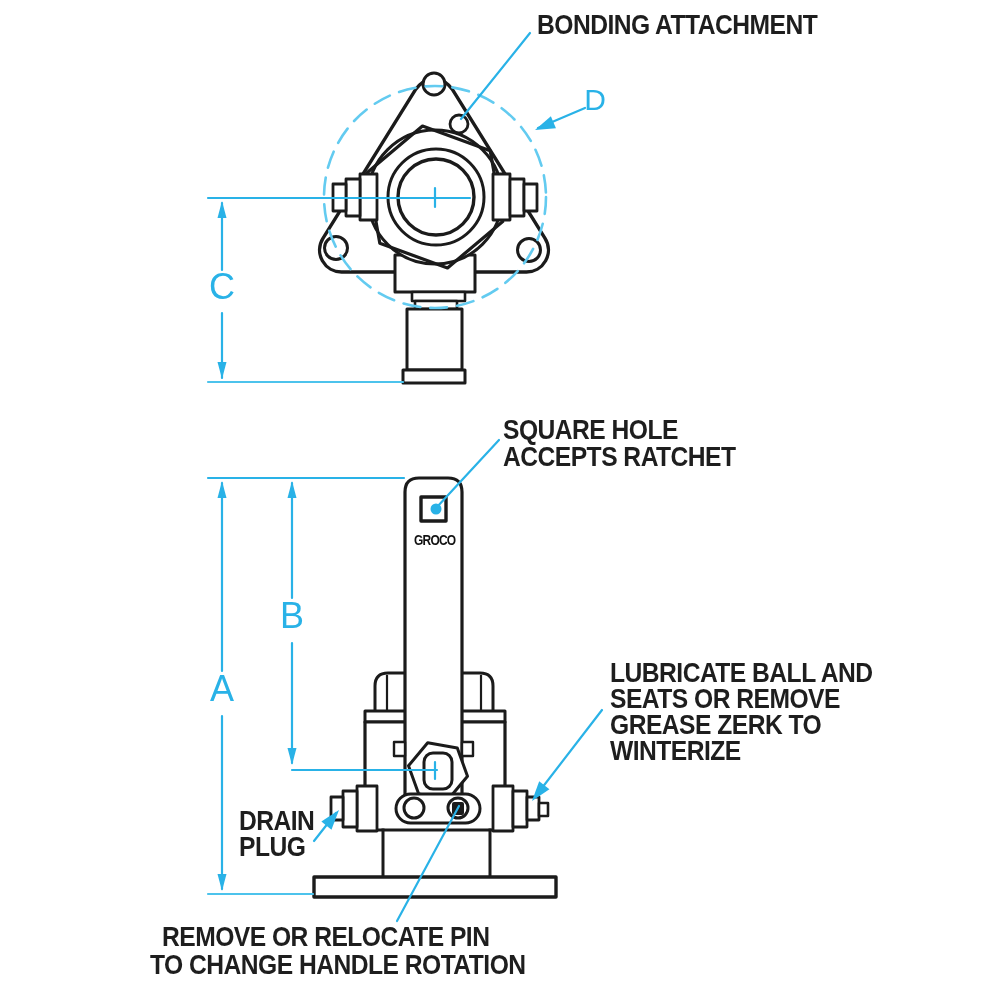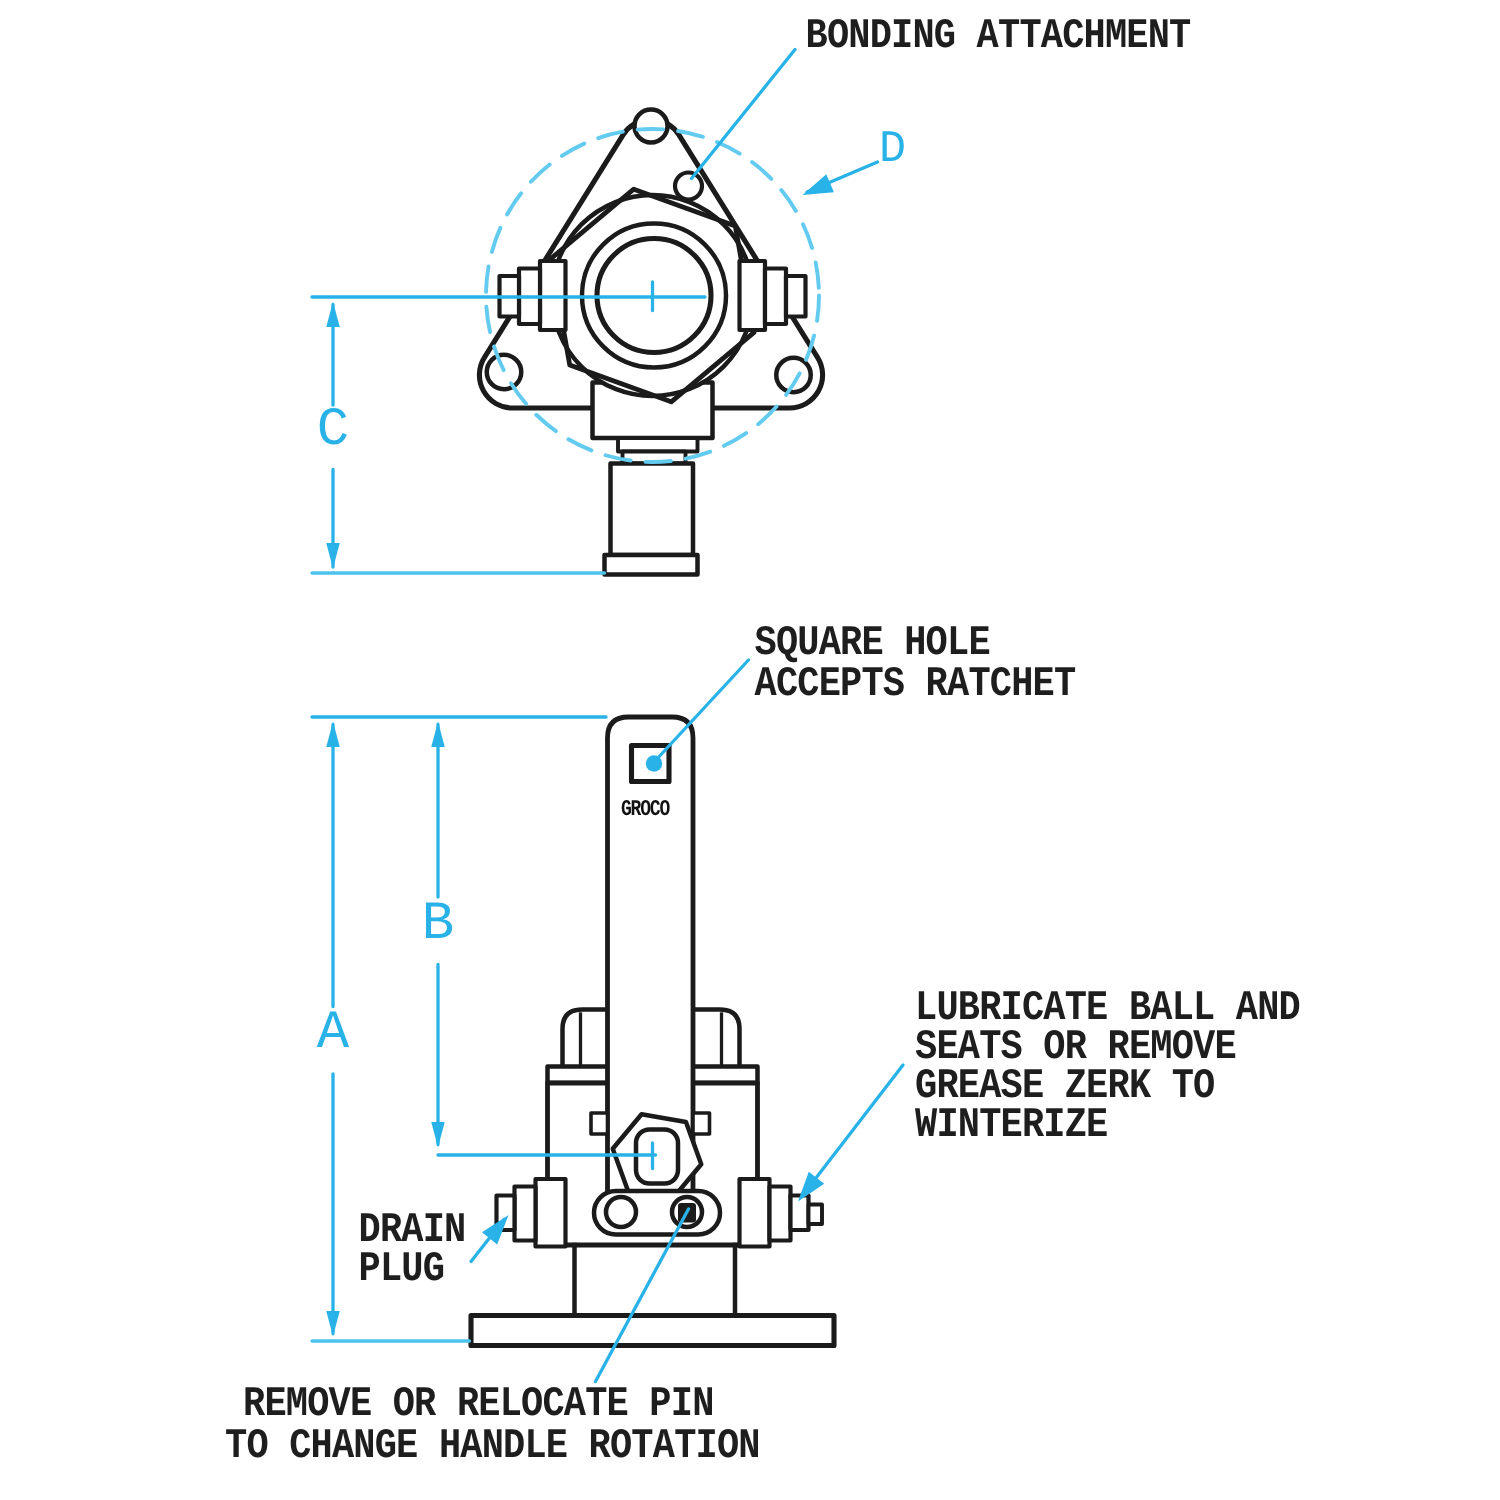--- a/index.html
+++ b/index.html
@@ -1,18 +1,18 @@
 <!DOCTYPE html>
 <html><head>
 <meta charset="utf-8">
 <style>
   html,body { margin:0; padding:0; background:#ffffff; }
   .canvas {
     position:relative; width:1000px; height:1000px; background:#ffffff;
-    font-family:Liberation Mono, monospace; overflow:hidden;
+    font-family:Liberation Sans, sans-serif; overflow:hidden;
   }
   .canvas svg { position:absolute; left:0; top:0; }
   .lbl {
     position:absolute; font-weight:bold; color:#1e1e1e;
     font-size:28px; line-height:27px; letter-spacing:-0.6px;
     transform:scaleX(0.88); transform-origin:0 0; white-space:nowrap;
   }
   .lbl-tight { line-height:26px; }
   .dim {
     position:absolute; color:#29b2e7; font-size:36px; font-weight:normal;

